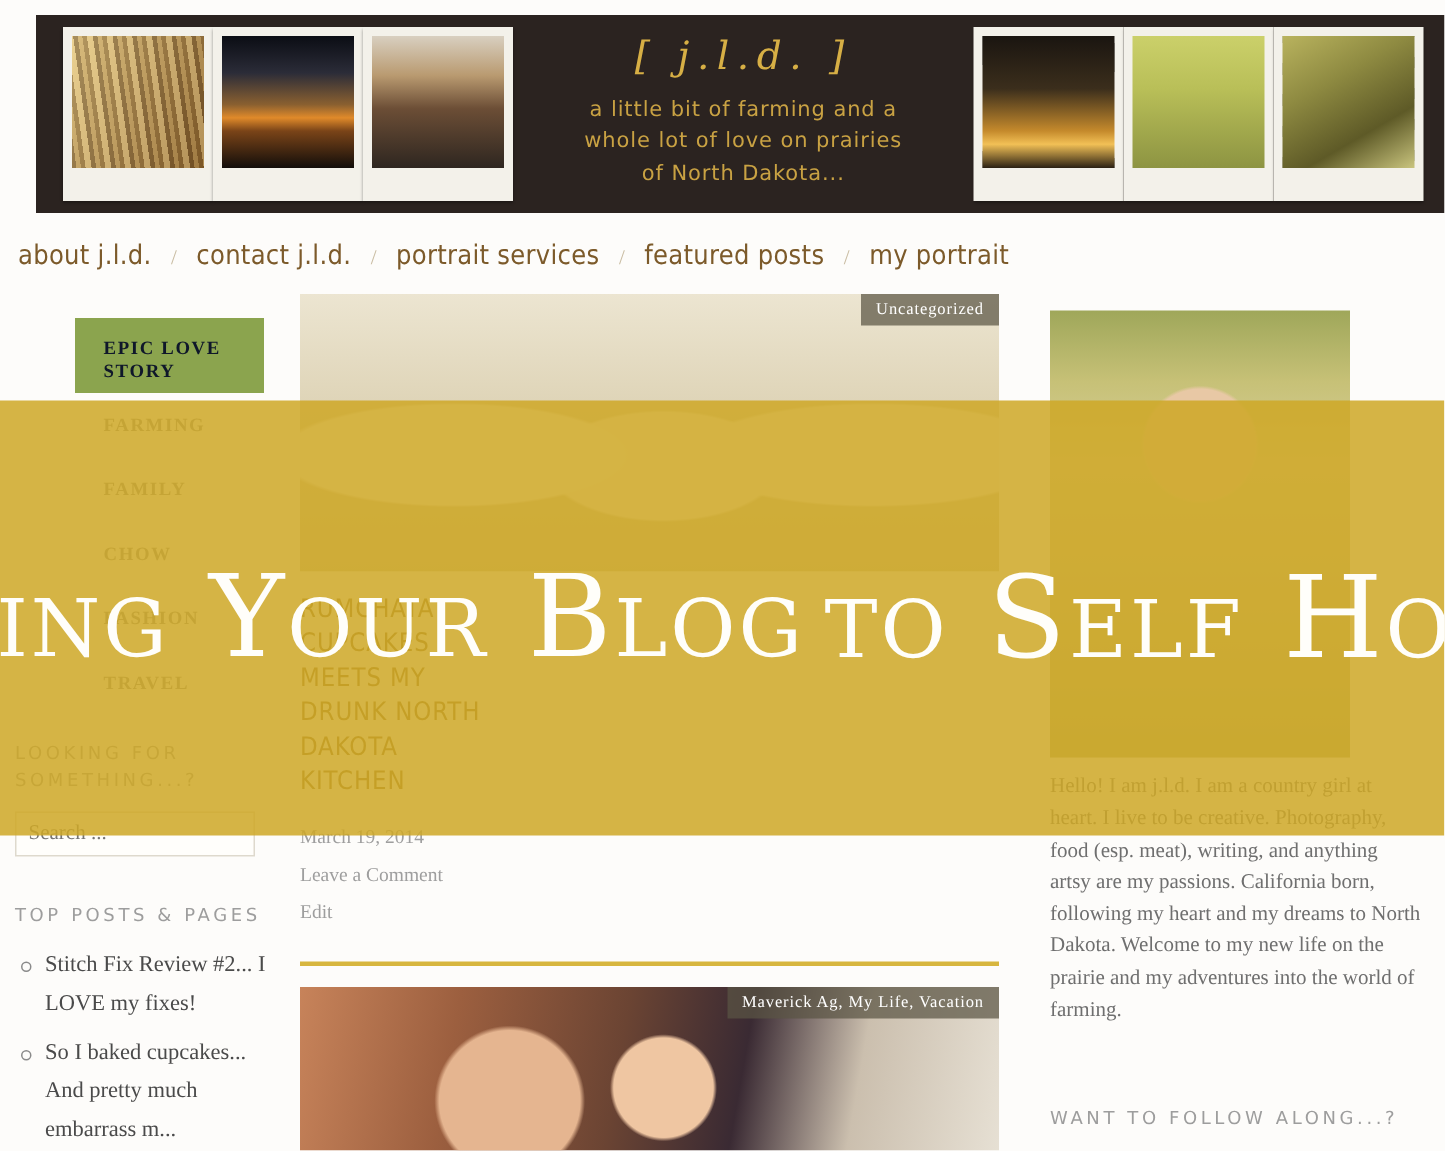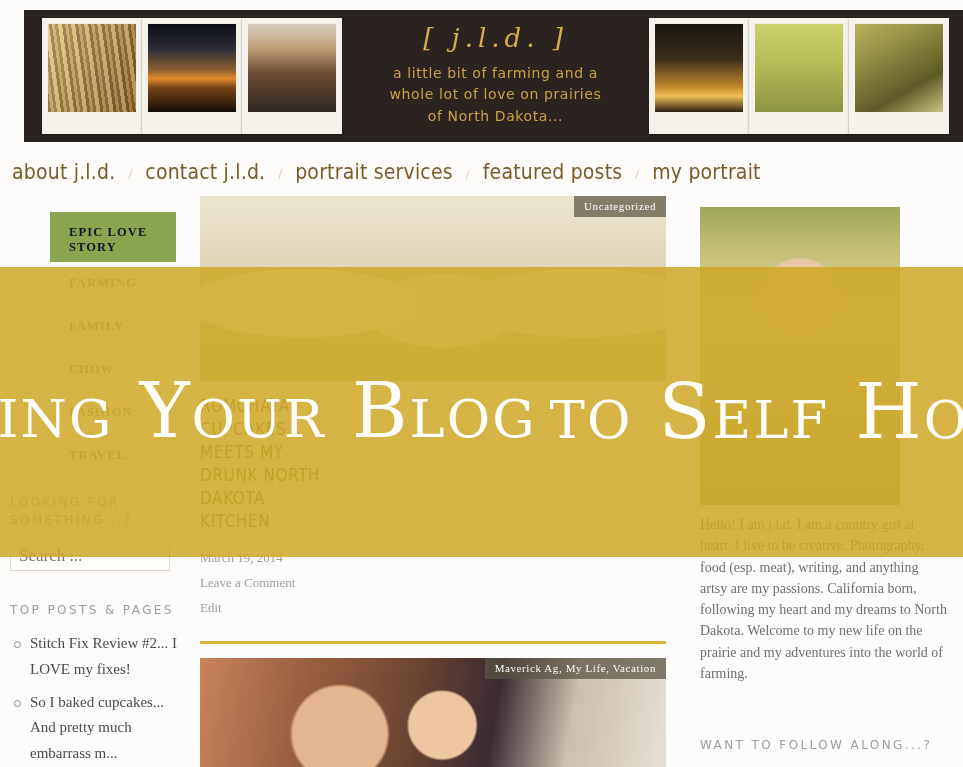--- a/index.html
+++ b/index.html
@@ -99,21 +99,21 @@
 
   
   .topnav {
     position: absolute;
     left: 12px; top: 160px;
     display: flex;
     align-items: baseline;
   }
   .topnav a {
     font-family: "DejaVu Sans Condensed", "DejaVu Sans", sans-serif;
-    font-size: 21px;
+    font-size: 18px;
     color: #7c5a2a;
     text-decoration: none;
     letter-spacing: .2px;
     white-space: nowrap;
   }
   .topnav .sep {
     color: #c9bca2;
     font-size: 14px;
     margin: 0 13px;
   }
@@ -157,21 +157,21 @@
     text-transform: uppercase;
     line-height: 1.5;
     margin: 0 0 12px 0;
   }
   .search-wrap { padding-right: 16px; }
   .search-input {
     width: 160px; height: 30px;
     border: 1px solid #ded9cd;
     background: #fffefb;
     font-family: "Liberation Serif", serif;
-    font-size: 17px;
+    font-size: 14px;
     color: #9a9489;
     padding: 0 8px;
     outline: none;
   }
 
   .toplist { margin: 0; padding: 0 0 0 2px; }
   .toplist li {
     list-style: none;
     position: relative;
     padding-left: 18px;

